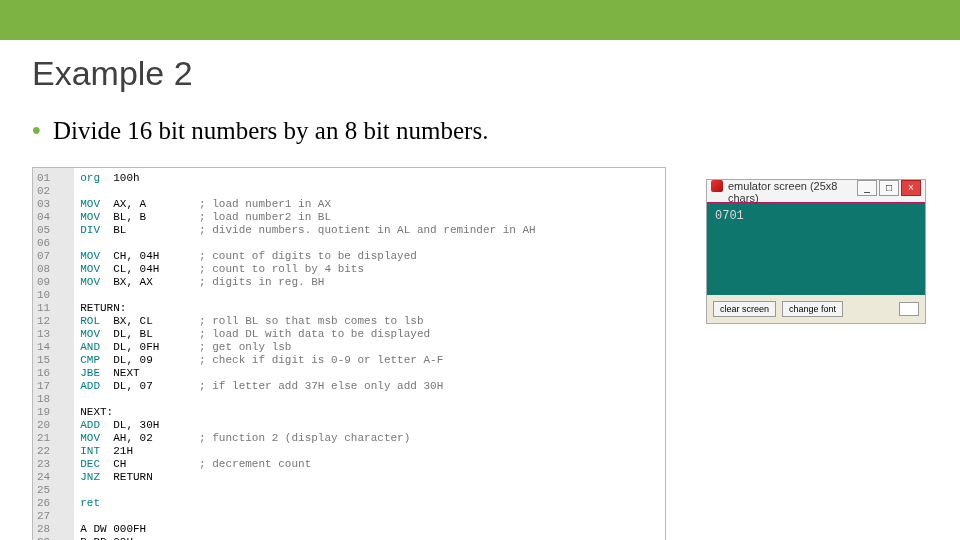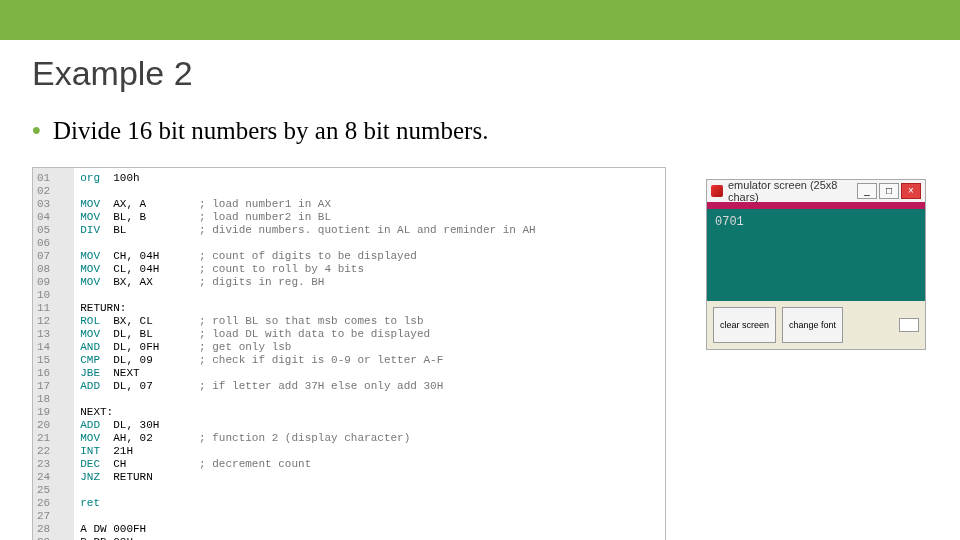--- a/index.html
+++ b/index.html
@@ -10,29 +10,29 @@
   .bullet .dot { color:#7cb342; font-weight:bold; margin-right:6px; }
   .content-row { display:flex; align-items:flex-start; }
   .editor { border:1px solid #bbb; display:flex; background:#fff; font-family:"Courier New",monospace; font-size:11px; line-height:13px; width:632px; }
   .gutter { background:#e8e8e8; color:#888; padding:4px 24px 4px 4px; text-align:right; white-space:pre; }
   .code { padding:4px 8px 4px 6px; white-space:pre; }
   .kw { color:#008080; font-weight:normal; }
   .cmt { color:#777; }
   .lbl { color:#000;text-align:right; }
   .emulators { margin-left:40px; margin-top:12px; }
   .win { width:218px; border:1px solid #aaa; background:#ece9d8; font-family:Tahoma,Arial,sans-serif; font-size:11px; margin-bottom:8px; }
-  .win-titlebar { display:flex; align-items:center; background:#f4f4f4; border-bottom:7px solid #be185d; height:22px; padding:0 4px; }
+  .win-titlebar { display:flex; background:#f4f4f4; border-bottom:1px solid #be185d; height:22px; padding:0 4px; }
   .win-icon { width:12px; height:12px; background:linear-gradient(135deg,#e33,#a11); margin-right:5px; border-radius:2px; }
   .win-title { flex:1; font-size:11px; color:#333; }
   .win-btns { display:flex; gap:2px; }
   .win-btn { width:18px; height:14px; font-size:10px; line-height:14px; text-align:center; border:1px solid #999; background:#f8f8f8; }
   .win-close { background:#e04040; color:#fff; border-color:#b02020; }
   .emu-screen { background:#0f766e; color:#d8d8d8; font-family:"Courier New",monospace; font-size:12px; padding:6px 8px; height:80px; }
   .win-bottom { display:flex; align-items:center; gap:6px; padding:6px; background:#ece9d8; }
-  .btn { font-size:9px; padding:12px 6px; border:1px solid #999; background:#f4f4f4; }
+  .btn { font-size:9px; padding:2px 6px; border:1px solid #999; background:#f4f4f4; }
   .cursor-ind { width:18px; height:12px; border:1px solid #999; background:#fff; margin-left:auto; }
 </style>
 </head>
 <body>
 
 <div class="top-bar"></div>
 
 <div class="slide">
   <h1 class="title">Example 2</h1>
   <p class="bullet">

